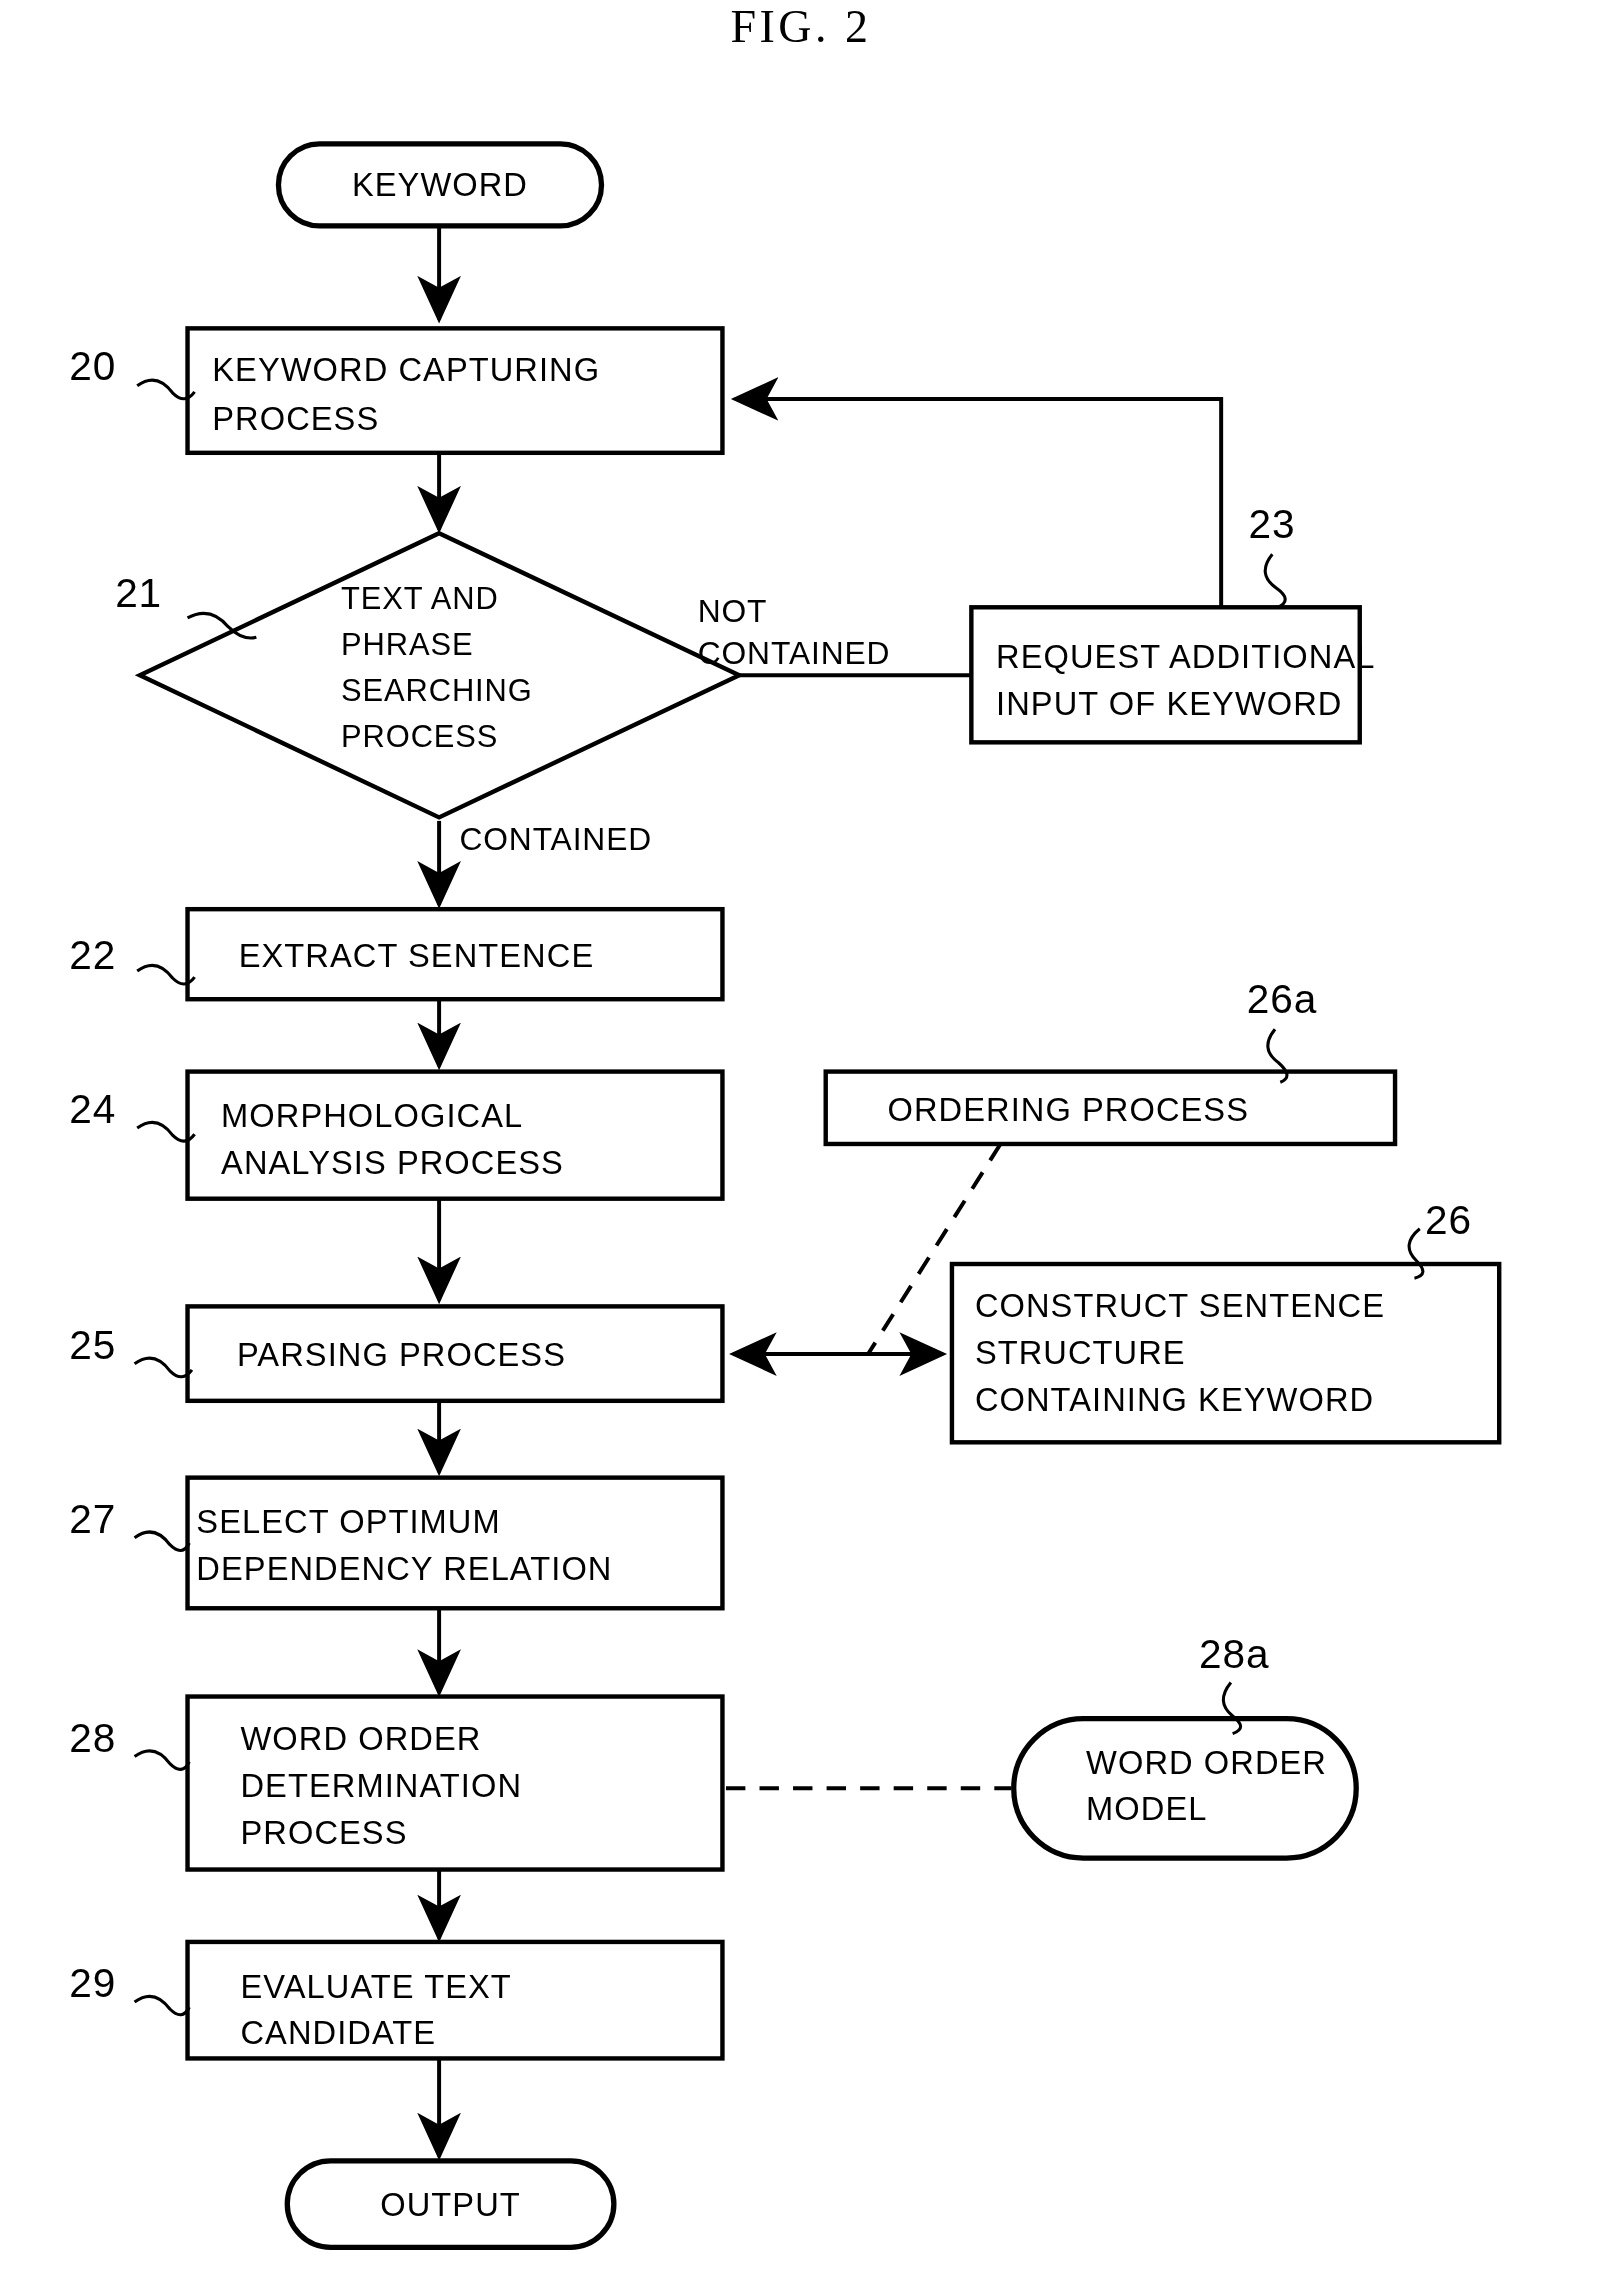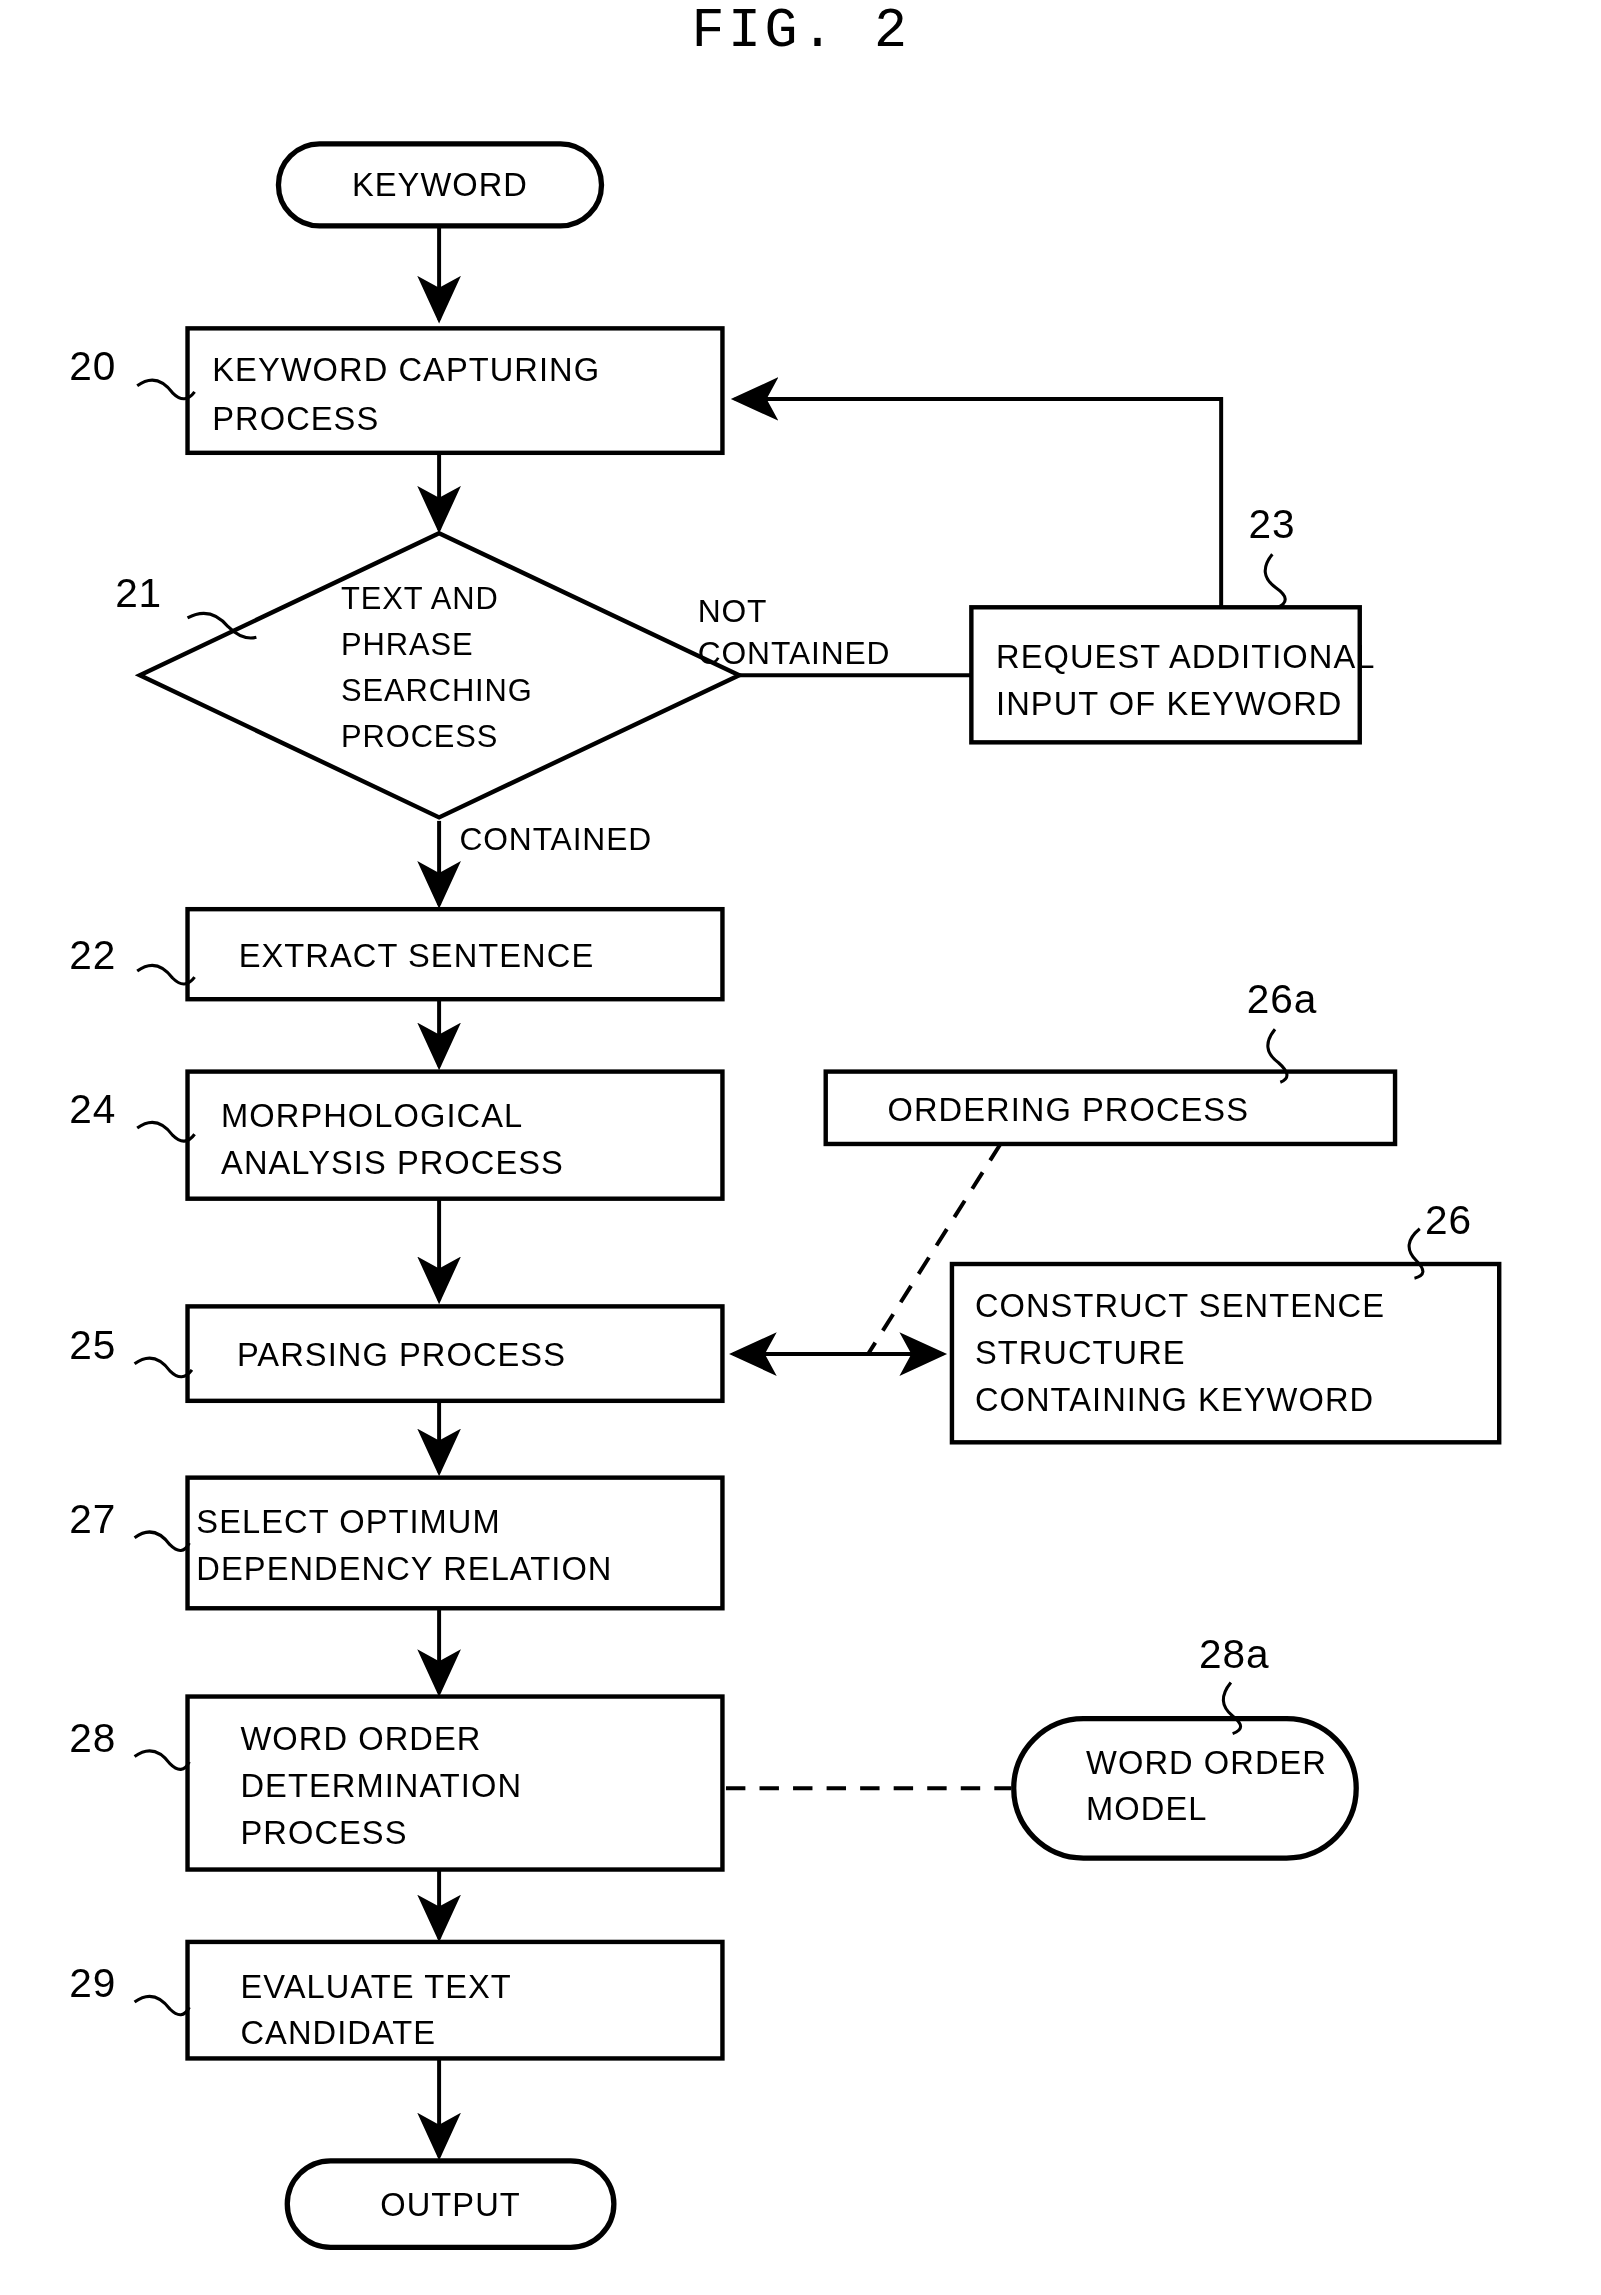--- a/index.html
+++ b/index.html
@@ -14,24 +14,24 @@
     background: #ffffff;
     font-family: "Liberation Sans", sans-serif;
     overflow: hidden;
   }
   #fig-title {
     position: absolute;
     top: 0px;
     left: 0;
     width: 1602px;
     text-align: center;
-    font-size: 55px;
+    font-size: 46px;
     letter-spacing: 3.5px;
     color: #000000;
-    font-family: Liberation Mono, monospace;
+    font-family: Liberation Serif, serif;
   }
   svg.flow {
     position: absolute;
     top: 0;
     left: 0;
     width: 1602px;
     height: 2295px;
   }
   svg.flow text {
     font-family: "Liberation Sans", sans-serif;

